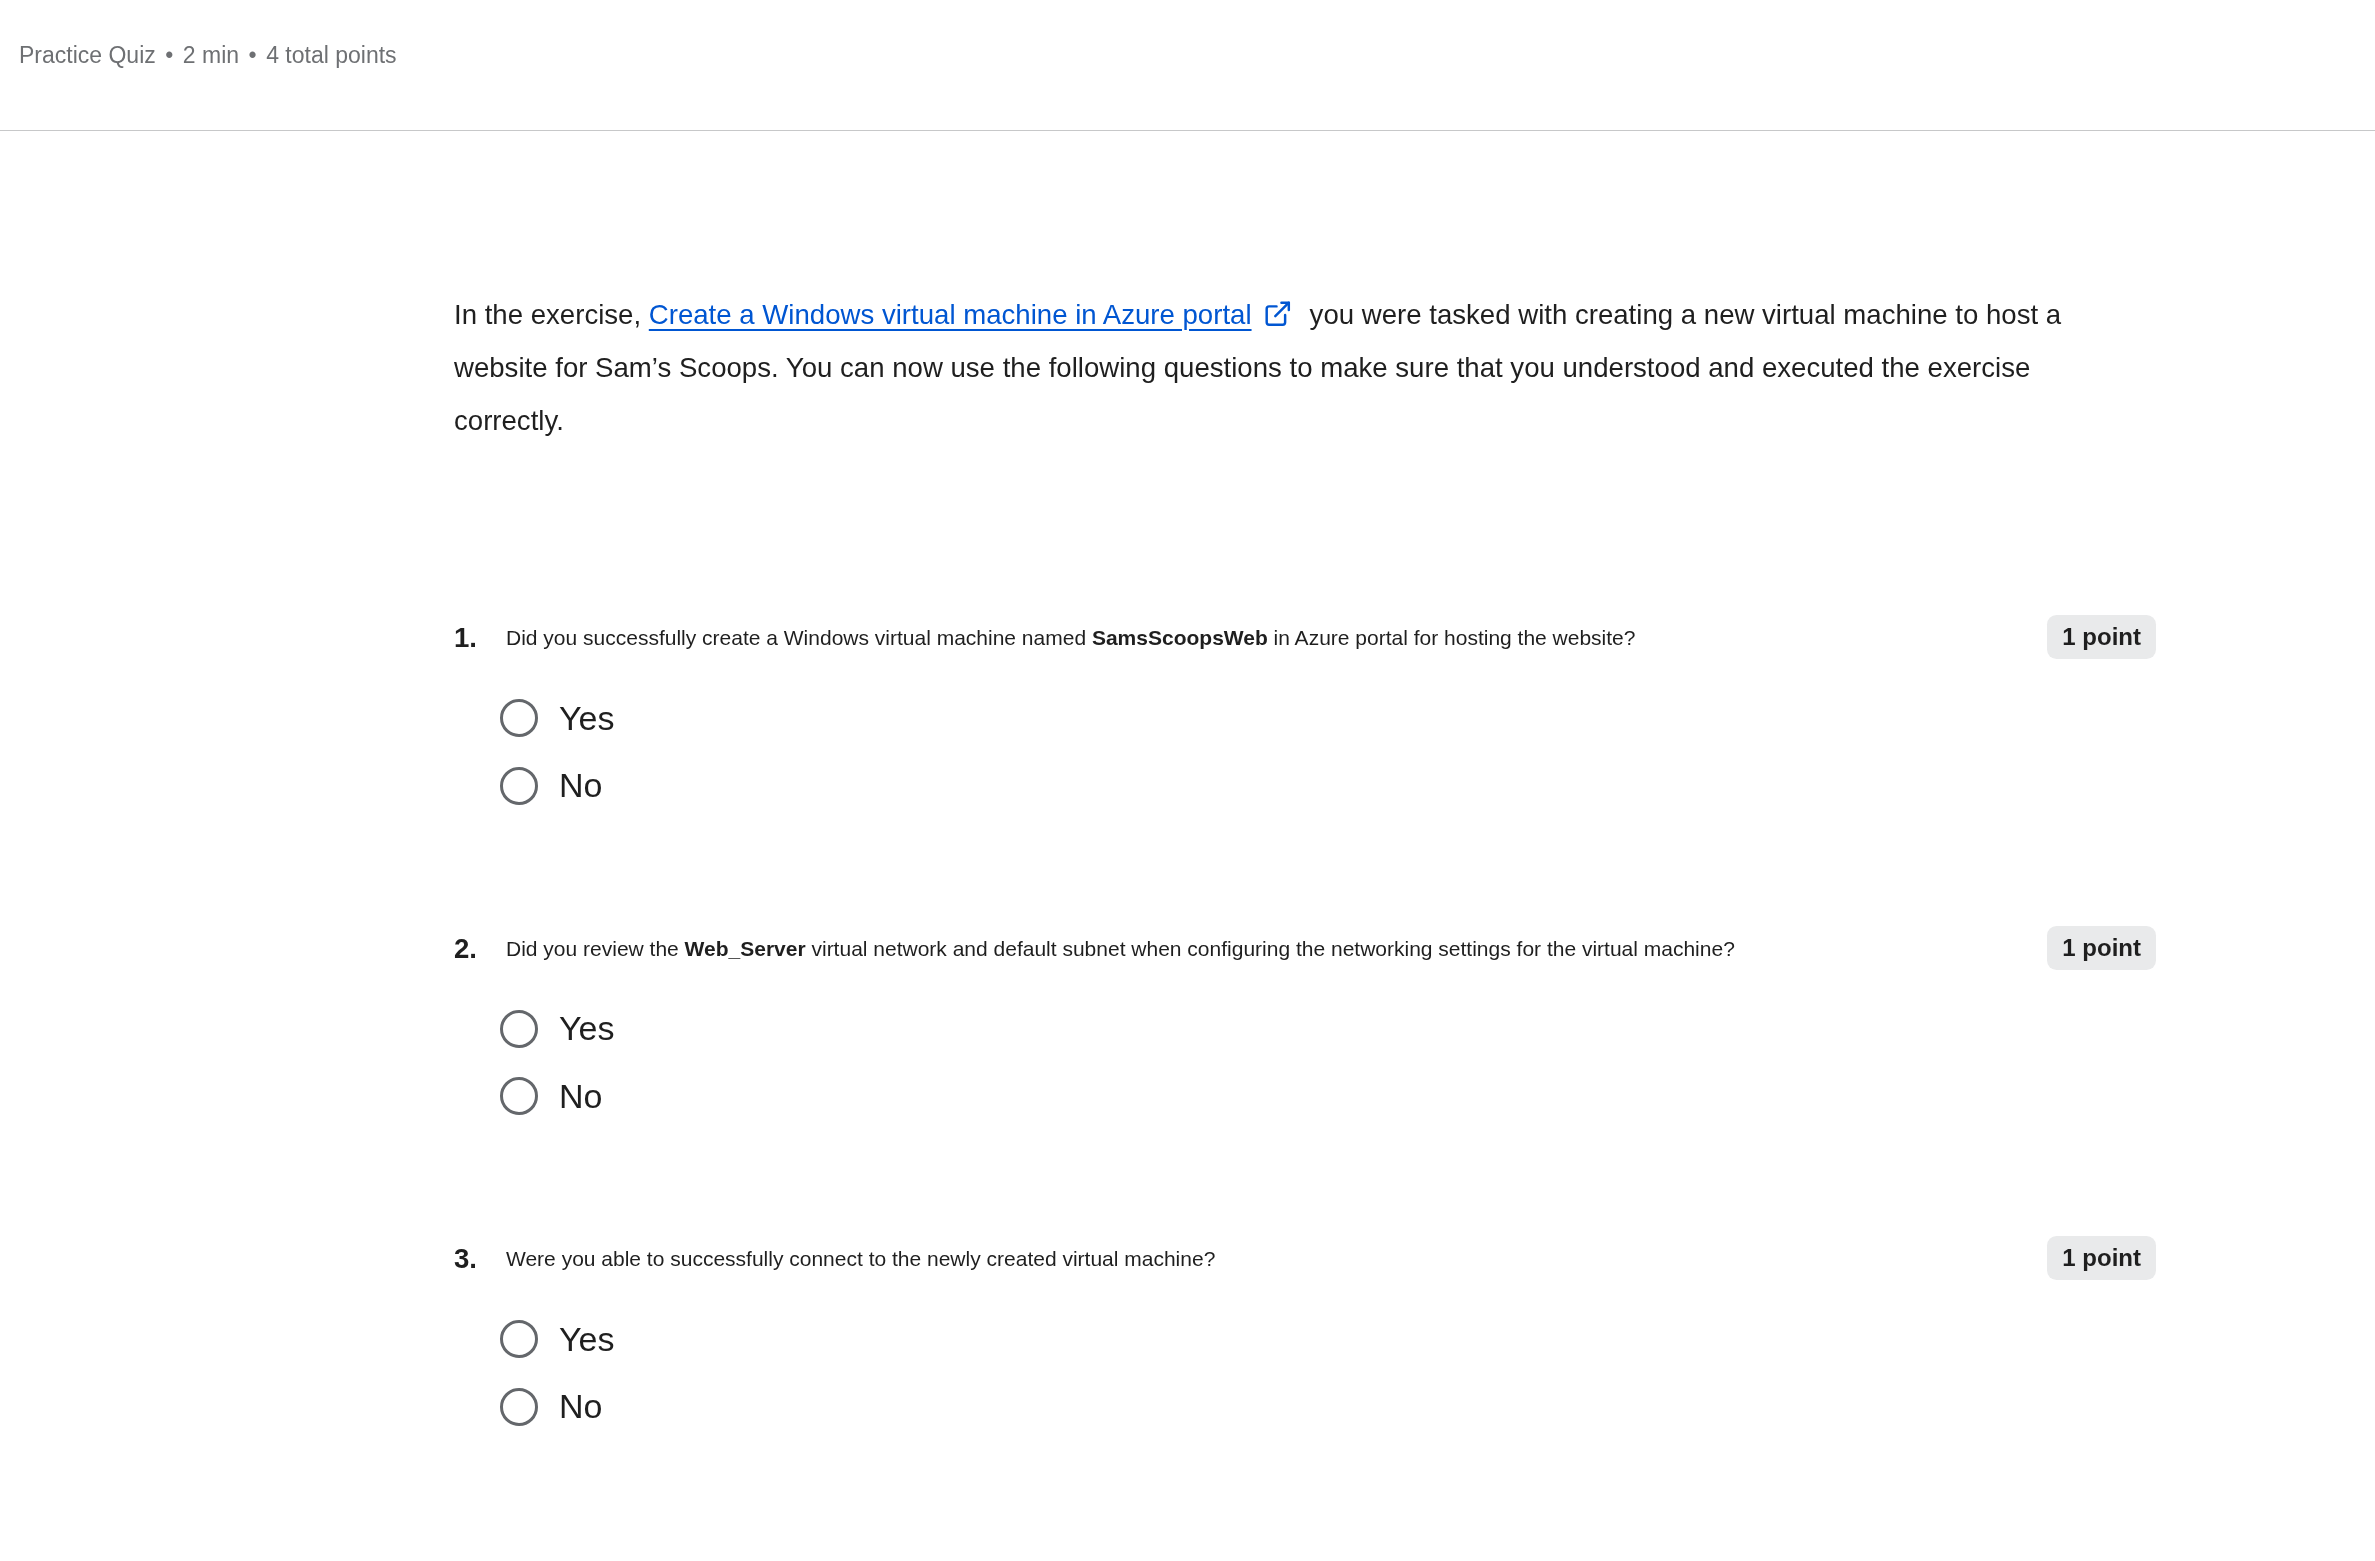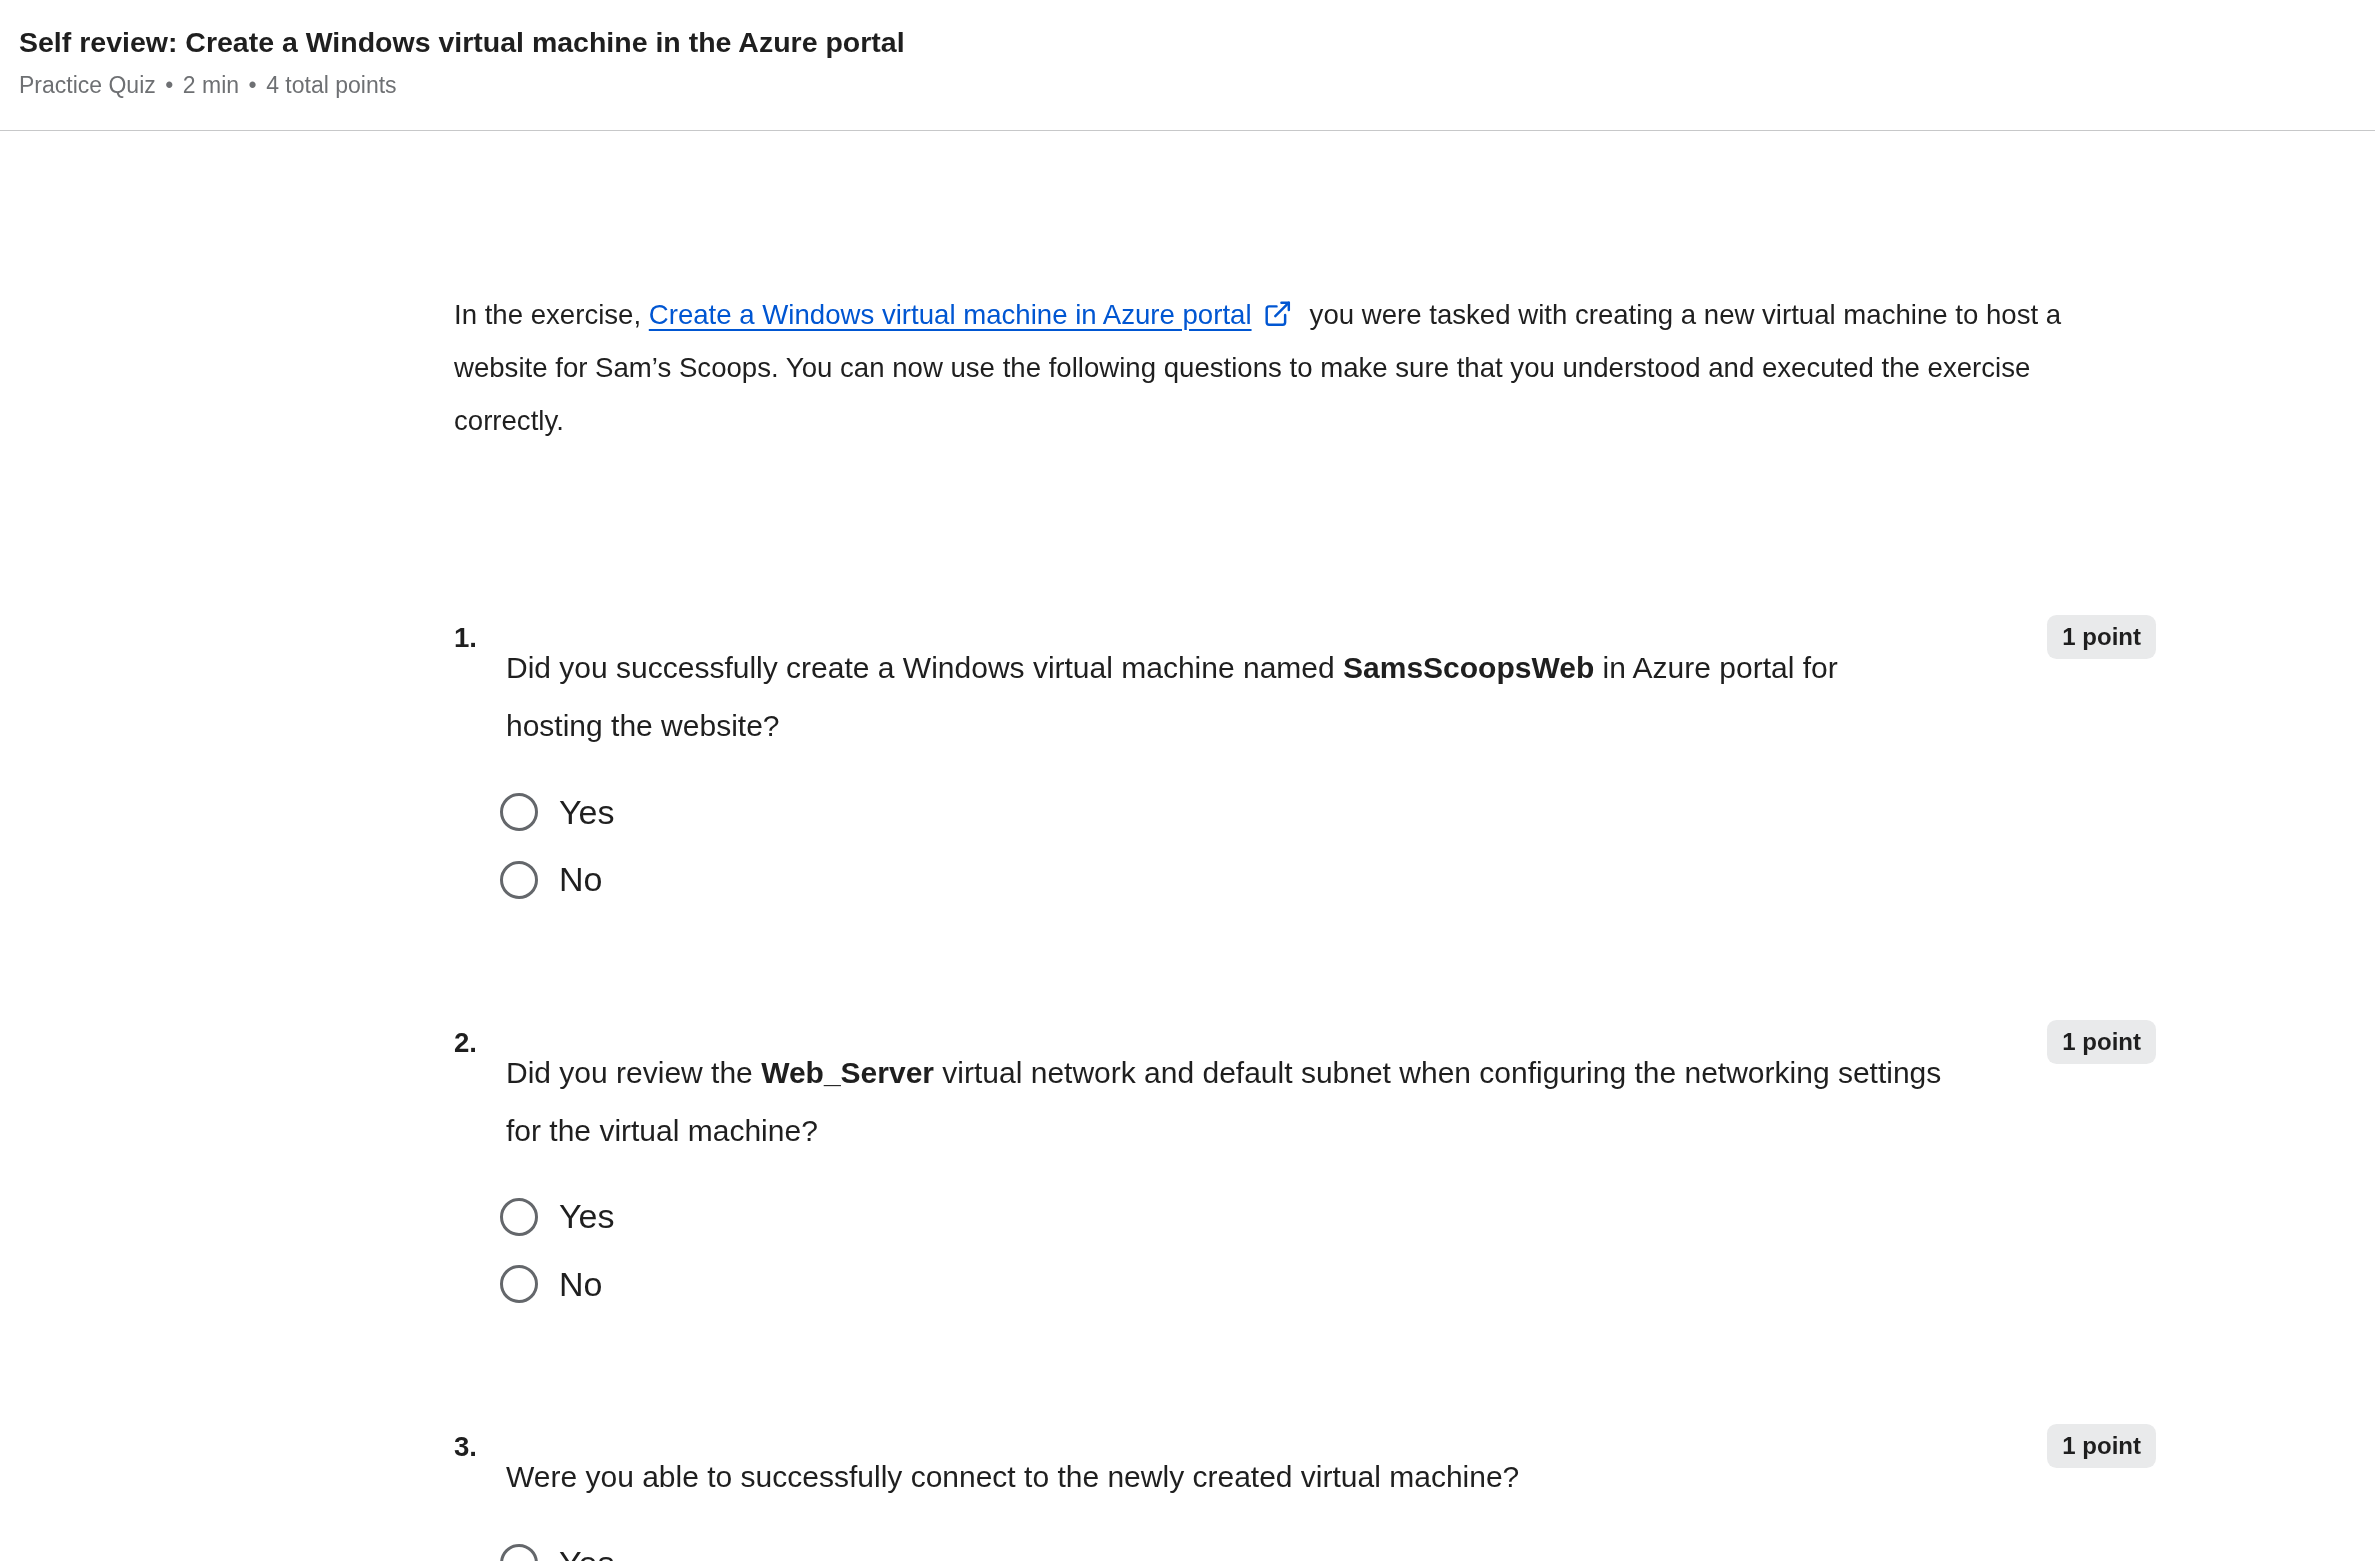--- a/index.html
+++ b/index.html
@@ -59,23 +59,22 @@
   .q-number {
     flex: none;
     width: 52px;
     font-weight: 700;
     font-size: 27.6px;
     line-height: 46px;
   }
   .q-text {
     flex: none;
     width: 1436px;
-    font-size: 30px;
-    line-height: 58px;
-    margin-top: 24px;
+    font-size: 21px;
+    line-height: 46px;
   }
   .q-text .bold { font-weight: 700; }
   .points-badge {
     margin-left: auto;
     background: #e9eaeb;
     color: #1f1f1f;
     font-weight: 700;
     font-size: 24px;
     line-height: 24px;
     padding: 10px 15px;
@@ -107,21 +106,20 @@
   .option-label {
     margin-left: 21px;
     font-size: 34px;
     color: #1f1f1f;
   }
 </style>
 </head>
 <body>
 
 <header class="quiz-header">
-  <h1 class="page-title">Self review: Create a Windows virtual machine in the Azure portal</h1>
   <div class="quiz-meta">
     <span>Practice Quiz</span><span class="meta-sep">•</span><span>2 min</span><span class="meta-sep">•</span><span>4 total points</span>
   </div>
 </header>
 
 <main class="quiz-content">
   <p class="intro"><span>In the exercise, </span><a class="link">Create a Windows virtual machine in Azure portal</a><span class="ext-icon"><svg width="29.5" height="29.5" viewBox="0 0 24 24" fill="none" stroke="#0056D2" stroke-width="2" stroke-linecap="round" stroke-linejoin="round">
           <path d="M18 13v6a2 2 0 0 1-2 2H5a2 2 0 0 1-2-2V8a2 2 0 0 1 2-2h6"></path>
           <polyline points="15 3 21 3 21 9"></polyline>
           <line x1="10" y1="14" x2="21" y2="3"></line>

